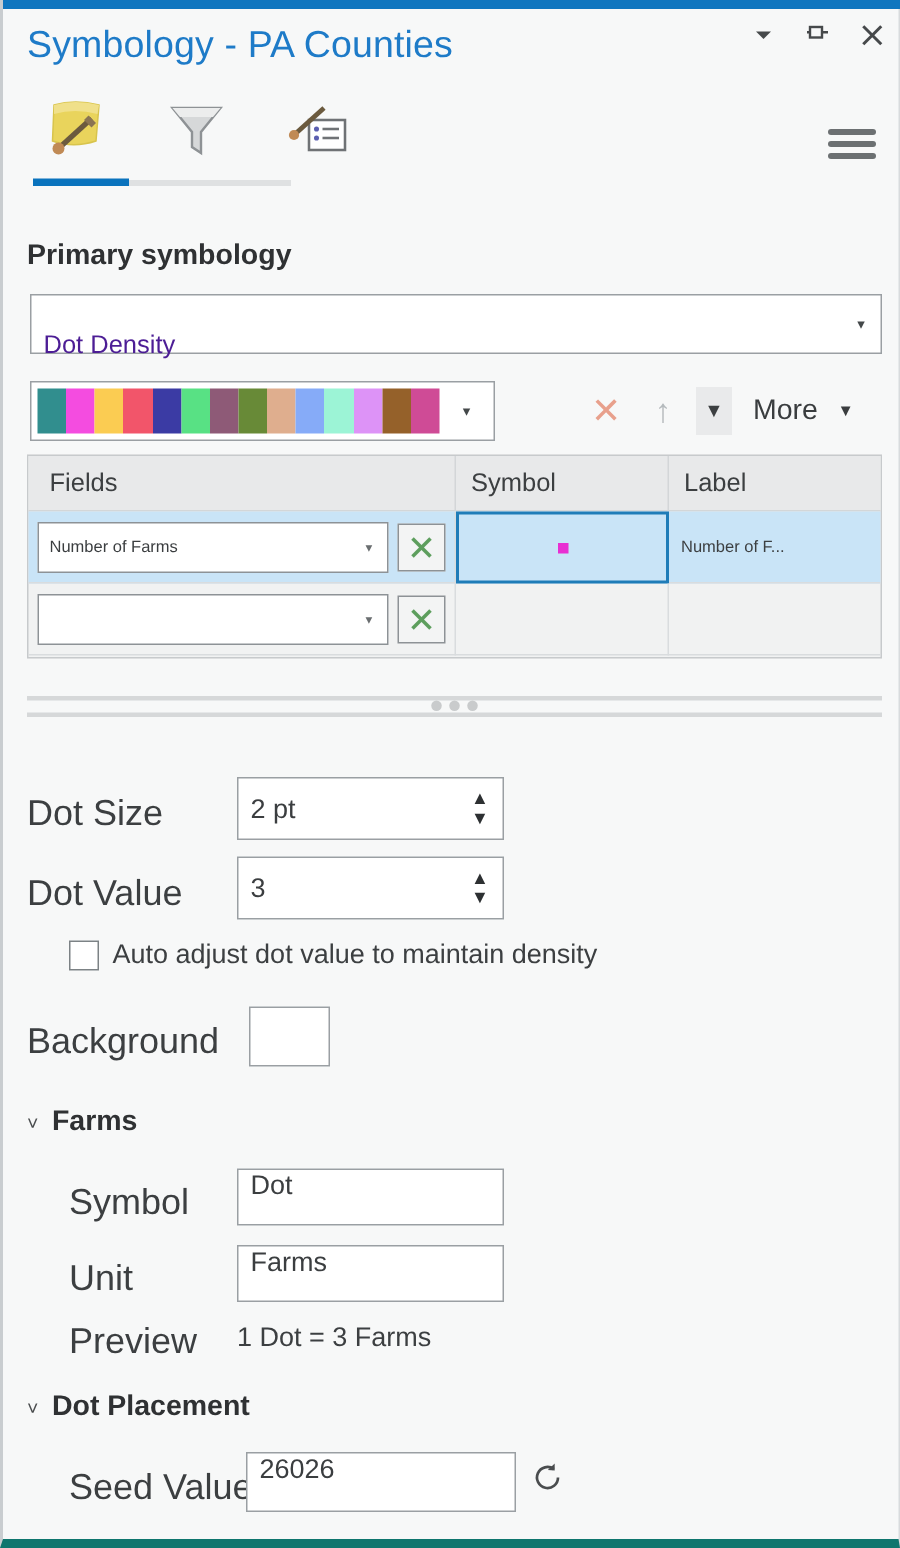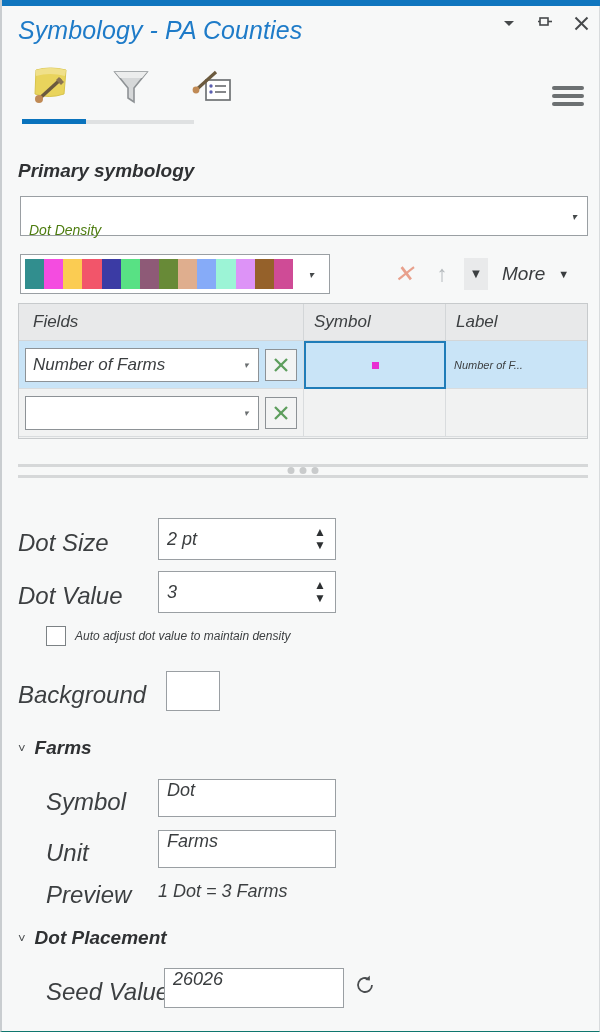--- a/index.html
+++ b/index.html
@@ -16,22 +16,21 @@
   }
 
   .panel {
     position: relative;
     width: 600px;
     height: 1032px;
     box-sizing: border-box;
     background: #f7f8f8;
     border-left: 2px solid #c9cdd0;
     border-right: 1px solid #d8dbdd;
-    border-bottom: 1px solid #0f766e;
-    font-style: italic;
+    border-bottom: 6px solid #0f766e;
   }
 
   
   .top-accent {
     position: absolute;
     left: 0; top: 0;
     width: 600px; height: 6px;
     background: #1076bf;
   }
 
@@ -134,22 +133,22 @@
     position: absolute;
     box-sizing: border-box;
     background: #ffffff;
     border: 1px solid #9a9fa3;
     display: flex;
     align-items: center;
   }
   .combo .combo-text {
     flex: 1;
     padding-left: 8px;
-    font-size: 14px;
-    color: #4d7c0f;
+    font-size: 17px;
+    color: #4c1d95;
     white-space: nowrap;
     overflow: hidden;
     margin-top: 28px;
   }
   .combo .combo-arrow {
     width: 26px;
     text-align: center;
     font-size: 10px;
     color: #44484a;
   }
@@ -276,21 +275,21 @@
     height: 34px;
     box-sizing: border-box;
     background: #ffffff;
     border: 1px solid #8d9296;
     display: flex;
     align-items: center;
   }
   .field-combo .fc-text {
     flex: 1;
     padding-left: 7px;
-    font-size: 17px;
+    font-size: 11px;
     color: #3b3e40;
     white-space: nowrap;
     overflow: hidden;
   }
   .field-combo .fc-arrow {
     width: 24px;
     text-align: center;
     font-size: 9px;
     color: #6a6e70;
   }
@@ -395,21 +394,21 @@
     align-items: center;
     gap: 9px;
   }
   .checkbox {
     width: 20px; height: 20px;
     box-sizing: border-box;
     background: #ffffff;
     border: 1px solid #7c8285;
   }
   .checkbox-label {
-    font-size: 12px;
+    font-size: 18px;
     color: #3c3f41;
     white-space: nowrap;
   }
 
   .swatch {
     position: absolute;
     box-sizing: border-box;
     background: #ffffff;
     border: 1px solid #9a9fa3;
   }

